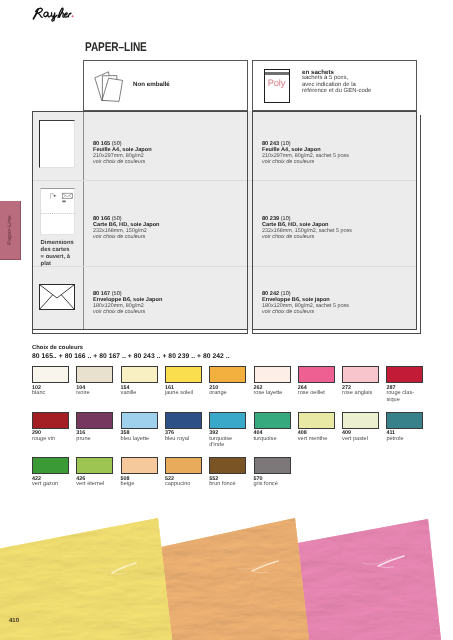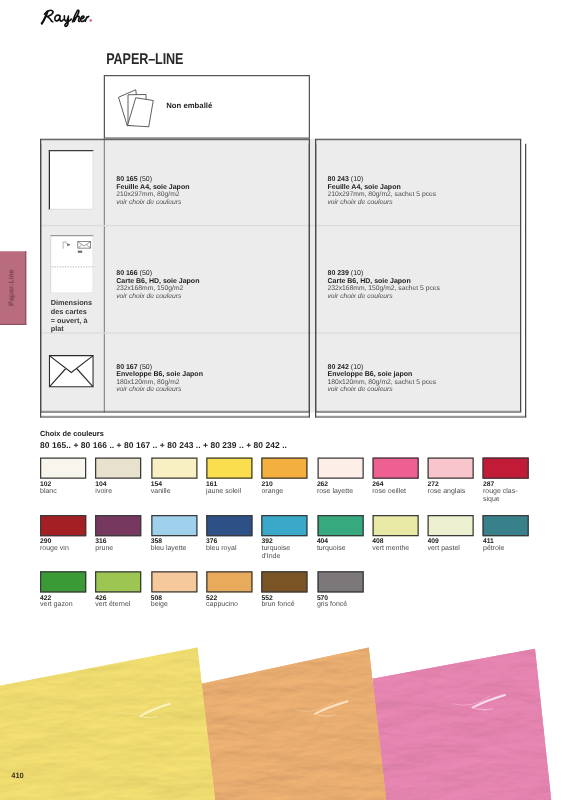--- a/index.html
+++ b/index.html
@@ -110,20 +110,30 @@
     <svg class="ic-sheets" width="36" height="39" viewBox="0 0 360 386" style="position:absolute;left:5px;top:3px;">
       <g fill="#fff" stroke="#2b2b2b" stroke-width="6" stroke-linejoin="round">
         <path d="M58 136 L196 76 L228 350 L128 364 Z"></path>
         <path d="M134 116 L278 114 L282 344 L134 362 Z"></path>
         <path d="M196 140 L336 162 L300 372 L130 362 Z"></path>
       </g>
     </svg>
     <div class="hdr-label" style="left:49px;top:20px;">Non emballé</div>
   </div>
 
+  <div class="hdr hdr-r">
+    <div class="polybag">
+      <div class="polybag-top"></div>
+      <span class="polybag-text">Poly</span>
+    </div>
+    <div class="hdr-label" style="left:49px;top:7.8px;">en sachets</div>
+    <div class="hdr-sub" style="left:49px;top:14.2px;">sachets à 5 pces,</div>
+    <div class="hdr-sub" style="left:49px;top:20.6px;">avec indication de la</div>
+    <div class="hdr-sub" style="left:49px;top:27.1px;">référence et du GEN-code</div>
+  </div>
 
   <div class="tbl">
     <div class="vsep"></div>
     <div class="hsep" style="top:69px;"></div>
     <div class="hsep" style="top:155px;"></div>
 
     <div class="iconbox a4box" style="left:7px;top:9px;width:36px;height:48px;"></div>
 
     <div class="cellpad" style="left:61px;top:30px;">
       <div class="code"><span>80 165</span> <span class="qty">(50)</span></div>

